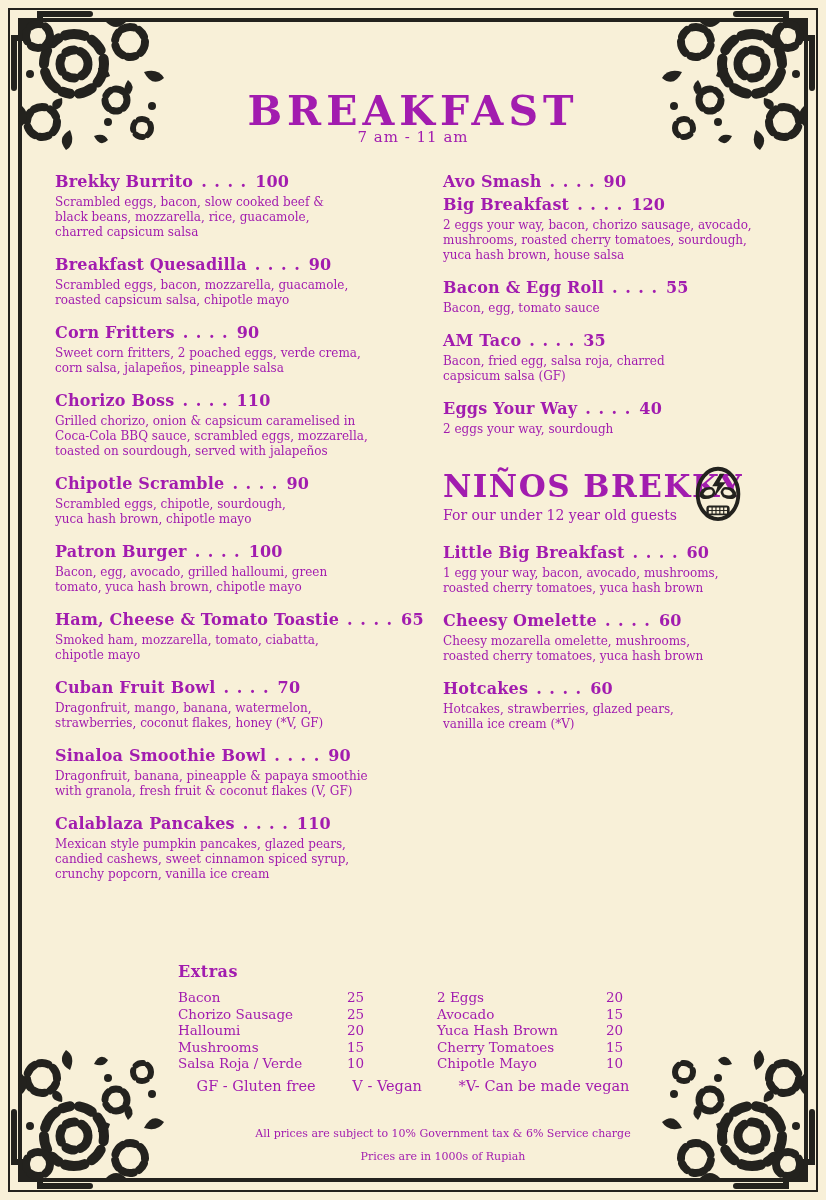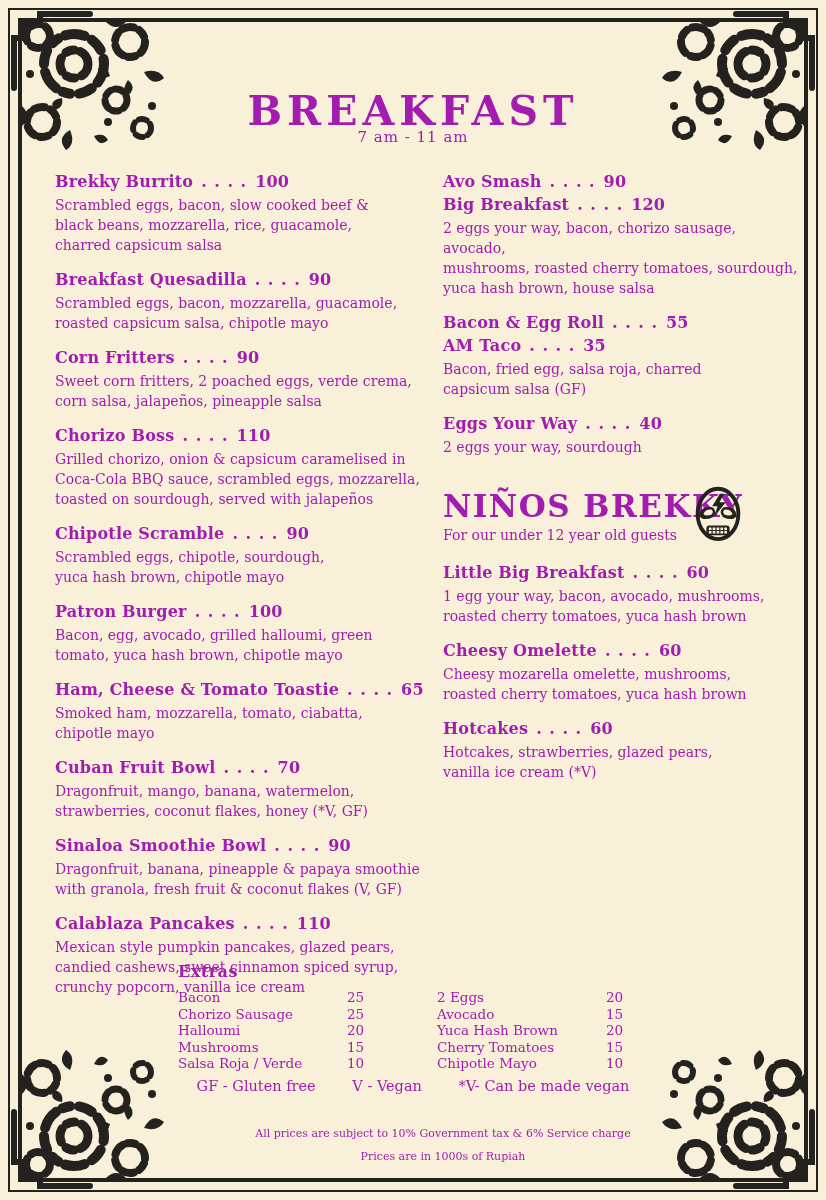--- a/index.html
+++ b/index.html
@@ -24,21 +24,21 @@
     position:absolute; top:128px; left:0; width:100%; text-align:center;
     font-size:15px; letter-spacing:1px;
   }
 
   .col{position:absolute; top:172px;}
   .col-left{left:55px; width:372px;}
   .col-right{left:443px; width:356px;}
 
   .item-line{font-size:16px; font-weight:bold; line-height:20px; margin:0 0 3px 0; letter-spacing:0.2px; white-space:nowrap;}
   .item-dots{margin:0 8px; letter-spacing:1px; font-weight:bold;}
-  .item-desc{font-size:14px; line-height:20px; margin:0 0 15px 0;}
+  .item-desc{font-size:12px; line-height:15px; margin:0 0 15px 0;}
 
   .ninos{margin-top:30px; position:relative;}
   .ninos-head{font-size:31px; font-weight:bold; letter-spacing:1.5px; line-height:38px; margin:0;}
   .ninos-tagline{font-size:14px; margin:2px 0 20px 0;}
   .mask-icon{position:absolute; top:-6px; right:50px; width:62px; height:64px;}
 
   .extras{position:absolute; top:950px; left:50%; transform:translateX(-50%); width:470px;}
   .extras-title{font-size:16px; font-weight:bold; text-align:left; margin:12px 0 8px 0; letter-spacing:0.5px;}
   .extras-cols{display:flex; gap:48px;}
   .extras-col{flex:1;}
@@ -211,20 +211,21 @@
     <div id="right-col-items">
         <article>
           <h3 class="item-line"><span>Avo Smash</span><span class="item-dots">. . . .</span><span>90</span></h3>
         </article>
         <article>
           <h3 class="item-line"><span>Big Breakfast</span><span class="item-dots">. . . .</span><span>120</span></h3>
           <p class="item-desc">2 eggs your way, bacon, chorizo sausage, avocado,<br>mushrooms, roasted cherry tomatoes, sourdough,<br>yuca hash brown, house salsa</p>
         </article>
         <article>
           <h3 class="item-line"><span>Bacon &amp; Egg Roll</span><span class="item-dots">. . . .</span><span>55</span></h3>
+          <p class="item-desc">Bacon, egg, tomato sauce</p>
         </article>
         <article>
           <h3 class="item-line"><span>AM Taco</span><span class="item-dots">. . . .</span><span>35</span></h3>
           <p class="item-desc">Bacon, fried egg, salsa roja, charred<br>capsicum salsa (GF)</p>
         </article>
         <article>
           <h3 class="item-line"><span>Eggs Your Way</span><span class="item-dots">. . . .</span><span>40</span></h3>
           <p class="item-desc">2 eggs your way, sourdough</p>
         </article>
       </div>

